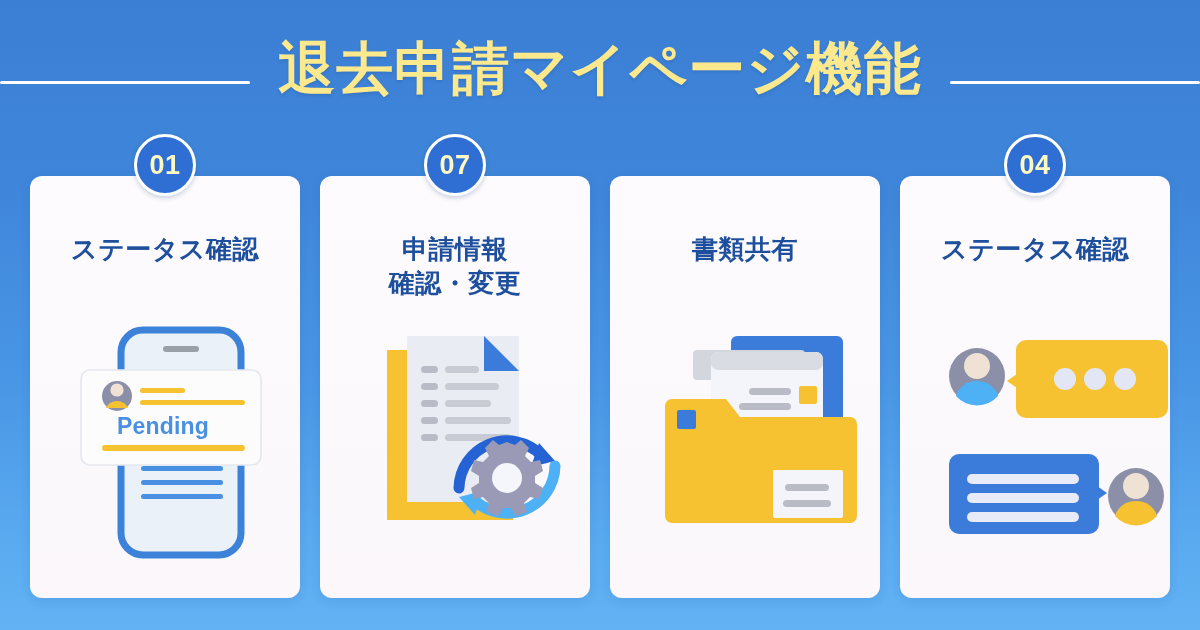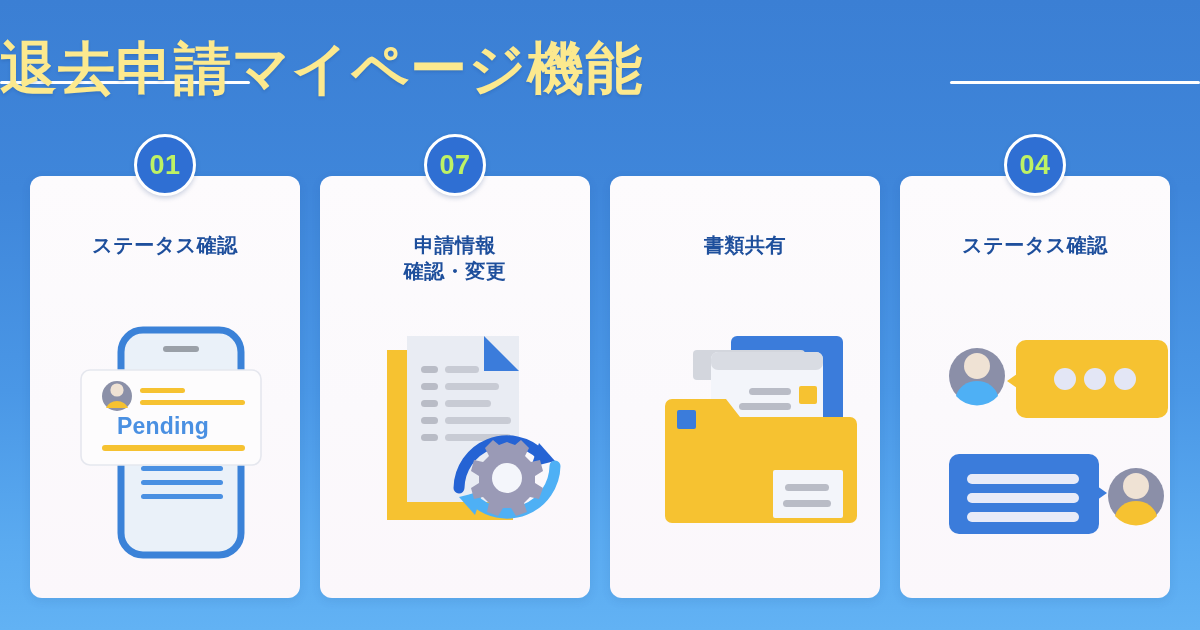--- a/index.html
+++ b/index.html
@@ -11,44 +11,44 @@
   }
 
   
   .header {
     position:absolute; top:0; left:0; width:1200px; height:150px;
   }
   .rule { position:absolute; top:81px; height:3px; background:#ffffff; border-radius:2px; }
   .rule-left  { left:0px;  width:250px; }
   .rule-right { left:950px; width:250px; }
   .title {
-    position:absolute; top:40px; left:0; width:1200px; 
+    position:absolute; top:40px; left:0; width:1200px; text-align:center;
     color:#fce98e; font-size:57px; font-weight:bold; letter-spacing:1px;
     line-height:1.0; white-space:nowrap;
     text-shadow:0 2px 3px rgba(20,60,120,.18);
   }
 
   
   .cards { position:absolute; top:176px; left:30px; width:1140px; height:422px; display:flex; gap:20px; }
   .card {
     position:relative; width:270px; height:422px;
     background:linear-gradient(180deg,#fdfbfd 0%,#fbf9fc 55%,#fbf7fb 100%);
     border-radius:12px; box-shadow:0 3px 10px rgba(30,70,140,.12);
   }
   .badge {
     position:absolute; top:-42px; left:50%; transform:translateX(-50%);
     width:62px; height:62px; border-radius:50%;
     background:#2f6fd3; border:3px solid #ffffff;
     display:flex; align-items:center; justify-content:center;
-    color:#bef264; font-size:27px; font-weight:bold; letter-spacing:.5px;
+    color:#fef9c3; font-size:27px; font-weight:bold; letter-spacing:.5px;
     box-shadow:0 2px 5px rgba(20,55,120,.22);
   }
   .card-title {
     position:absolute; top:56px; left:0; width:100%; text-align:center;
-    color:#1e4f9c; font-size:20px; font-weight:bold; line-height:1.32;
+    color:#1e4f9c; font-size:26px; font-weight:bold; line-height:1.32;
     letter-spacing:.5px; white-space:pre-line;
   }
   .art { position:absolute; bottom:20px; left:0; width:100%; height:260px;margin-left:23px; }
   .art svg { display:block; margin:0 auto; }
 </style>
 </head>
 <body>
 
 <div class="header">
   <div class="rule rule-left"></div>

